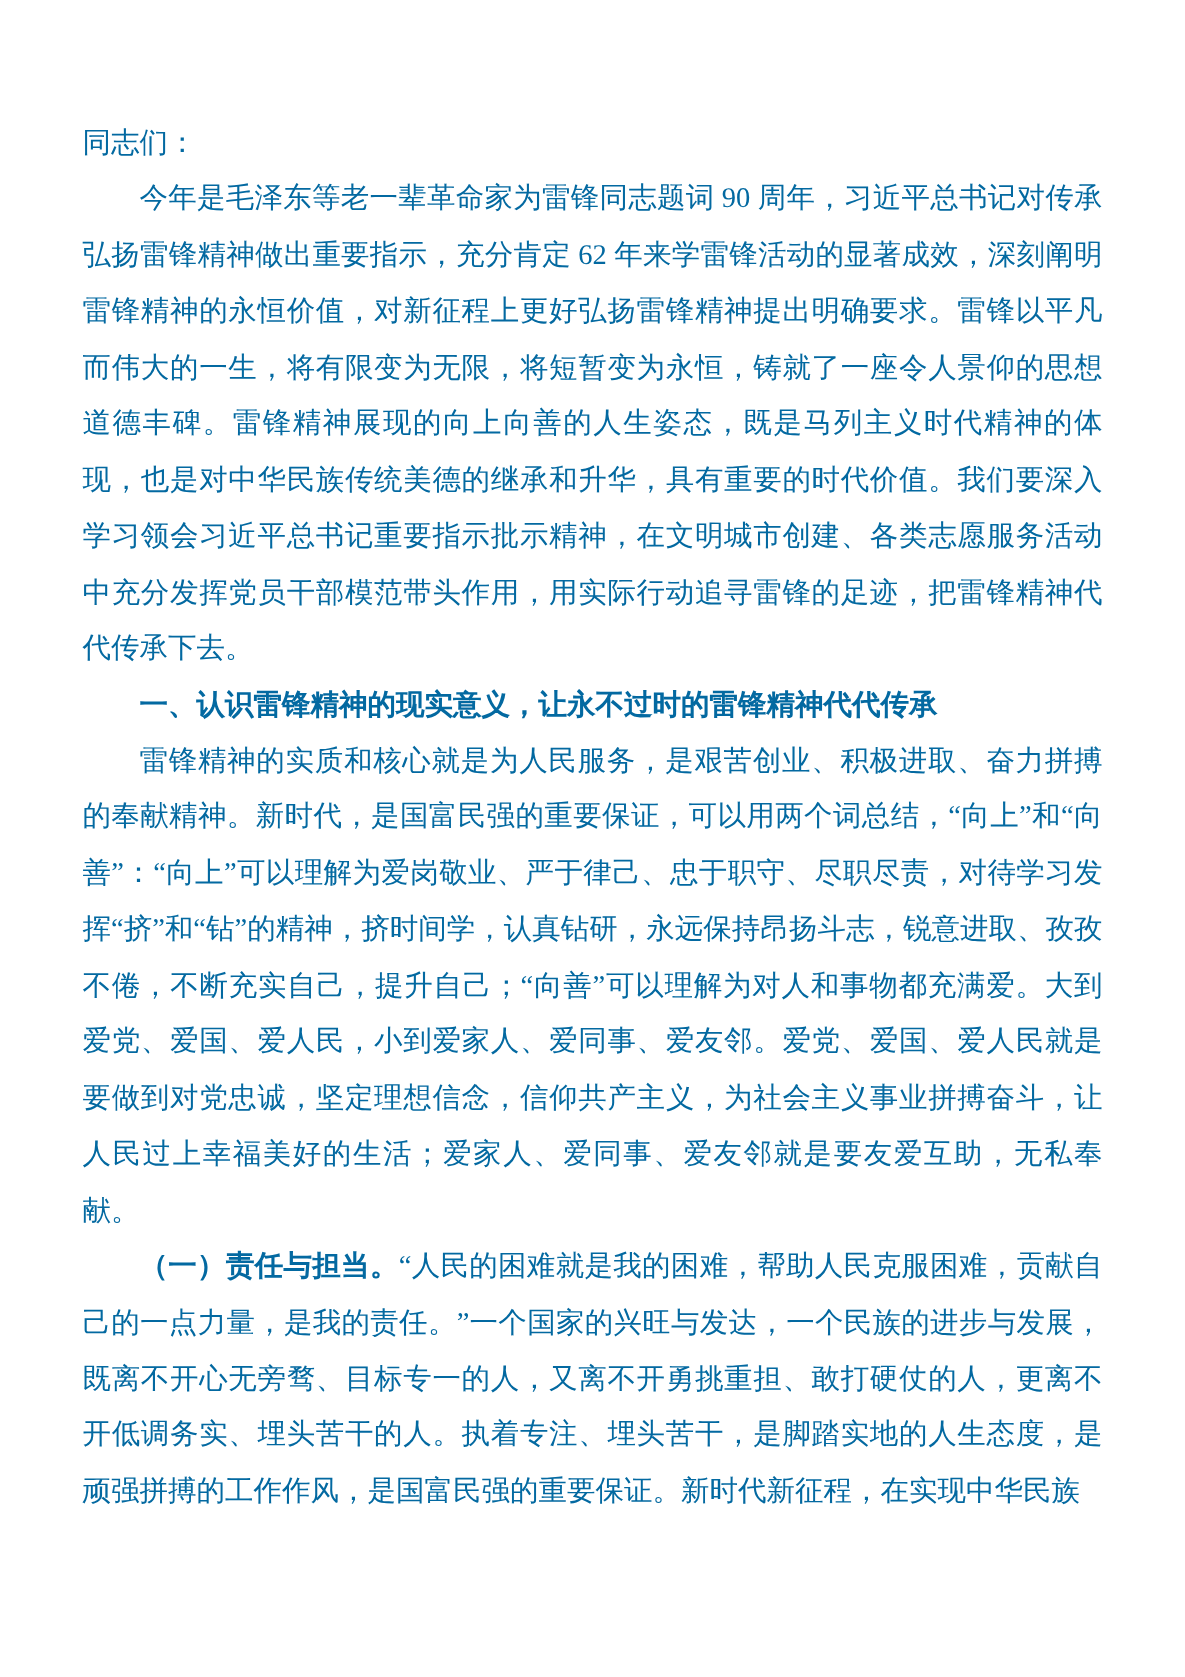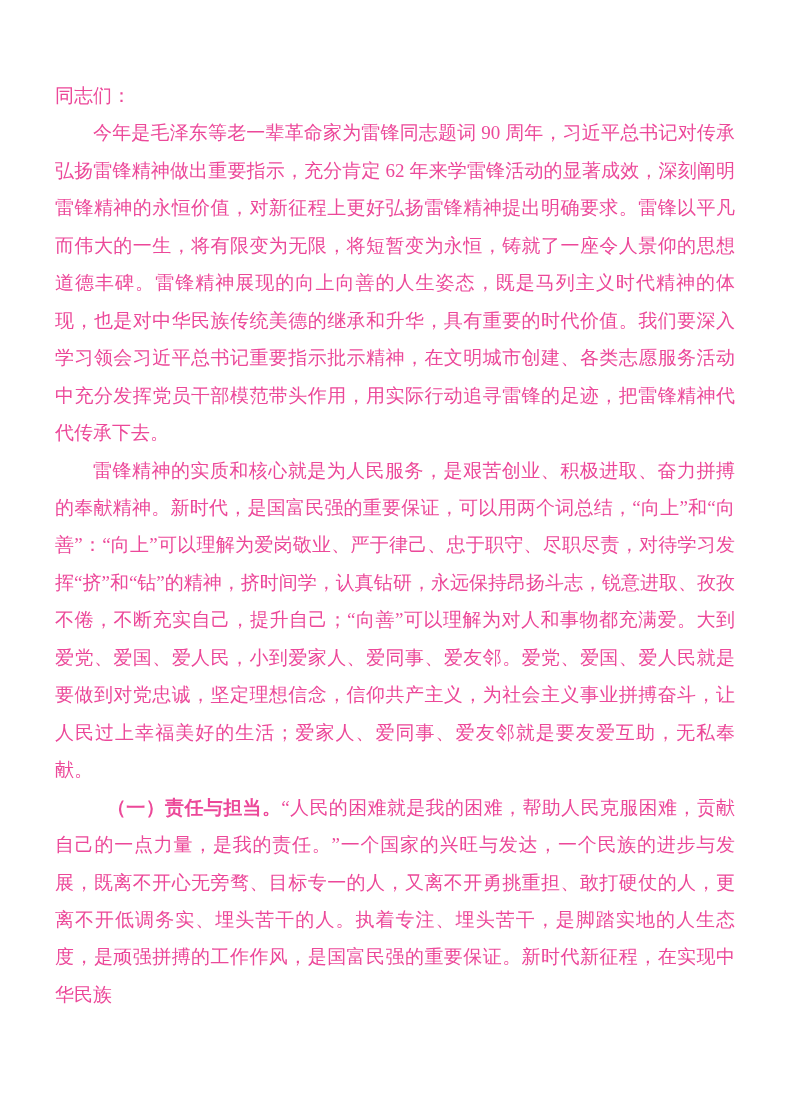--- a/index.html
+++ b/index.html
@@ -11,21 +11,21 @@
     height: 1118px;
     background: #ffffff;
     overflow: hidden;
   }
   .page {
     box-sizing: border-box;
     width: 790px;
     height: 1118px;
     padding: 77px 55px 0 55px;
     background: #ffffff;
-    color: #ec4899;
+    color: #0369a1;
     font-family: "Liberation Serif", "DejaVu Serif", serif;
     font-size: 19px;
     line-height: 37.45px;
   }
   .page p {
     margin: 0;
     padding: 0;
     text-align: justify;
   }
   .salutation {
@@ -35,26 +35,26 @@
     text-indent: 2em;
   }
   .heading {
     text-indent: 2em;
     font-family: "Liberation Sans", "DejaVu Sans", sans-serif;
     font-weight: bold;
   }
   .lead {
     font-family: "Liberation Sans", "DejaVu Sans", sans-serif;
     font-weight: bold;
-    margin-left: 14px;
   }
 </style>
 </head>
 <body>
 
 <div class="page">
   <p class="salutation">同志们：</p>
   <div id="doc-body">
       <p class="para">今年是毛泽东等老一辈革命家为雷锋同志题词 90 周年，习近平总书记对传承弘扬雷锋精神做出重要指示，充分肯定 62 年来学雷锋活动的显著成效，深刻阐明雷锋精神的永恒价值，对新征程上更好弘扬雷锋精神提出明确要求。雷锋以平凡而伟大的一生，将有限变为无限，将短暂变为永恒，铸就了一座令人景仰的思想道德丰碑。雷锋精神展现的向上向善的人生姿态，既是马列主义时代精神的体现，也是对中华民族传统美德的继承和升华，具有重要的时代价值。我们要深入学习领会习近平总书记重要指示批示精神，在文明城市创建、各类志愿服务活动中充分发挥党员干部模范带头作用，用实际行动追寻雷锋的足迹，把雷锋精神代代传承下去。</p>
+      <p class="heading">一、认识雷锋精神的现实意义，让永不过时的雷锋精神代代传承</p>
       <p class="para">雷锋精神的实质和核心就是为人民服务，是艰苦创业、积极进取、奋力拼搏的奉献精神。新时代，是国富民强的重要保证，可以用两个词总结，“向上”和“向善”：“向上”可以理解为爱岗敬业、严于律己、忠于职守、尽职尽责，对待学习发挥“挤”和“钻”的精神，挤时间学，认真钻研，永远保持昂扬斗志，锐意进取、孜孜不倦，不断充实自己，提升自己；“向善”可以理解为对人和事物都充满爱。大到爱党、爱国、爱人民，小到爱家人、爱同事、爱友邻。爱党、爱国、爱人民就是要做到对党忠诚，坚定理想信念，信仰共产主义，为社会主义事业拼搏奋斗，让人民过上幸福美好的生活；爱家人、爱同事、爱友邻就是要友爱互助，无私奉献。</p>
       <p class="para"><strong class="lead">（一）责任与担当。</strong>“人民的困难就是我的困难，帮助人民克服困难，贡献自己的一点力量，是我的责任。”一个国家的兴旺与发达，一个民族的进步与发展，既离不开心无旁骛、目标专一的人，又离不开勇挑重担、敢打硬仗的人，更离不开低调务实、埋头苦干的人。执着专注、埋头苦干，是脚踏实地的人生态度，是顽强拼搏的工作作风，是国富民强的重要保证。新时代新征程，在实现中华民族</p>
     </div>
 </div>
 
 </body></html>

